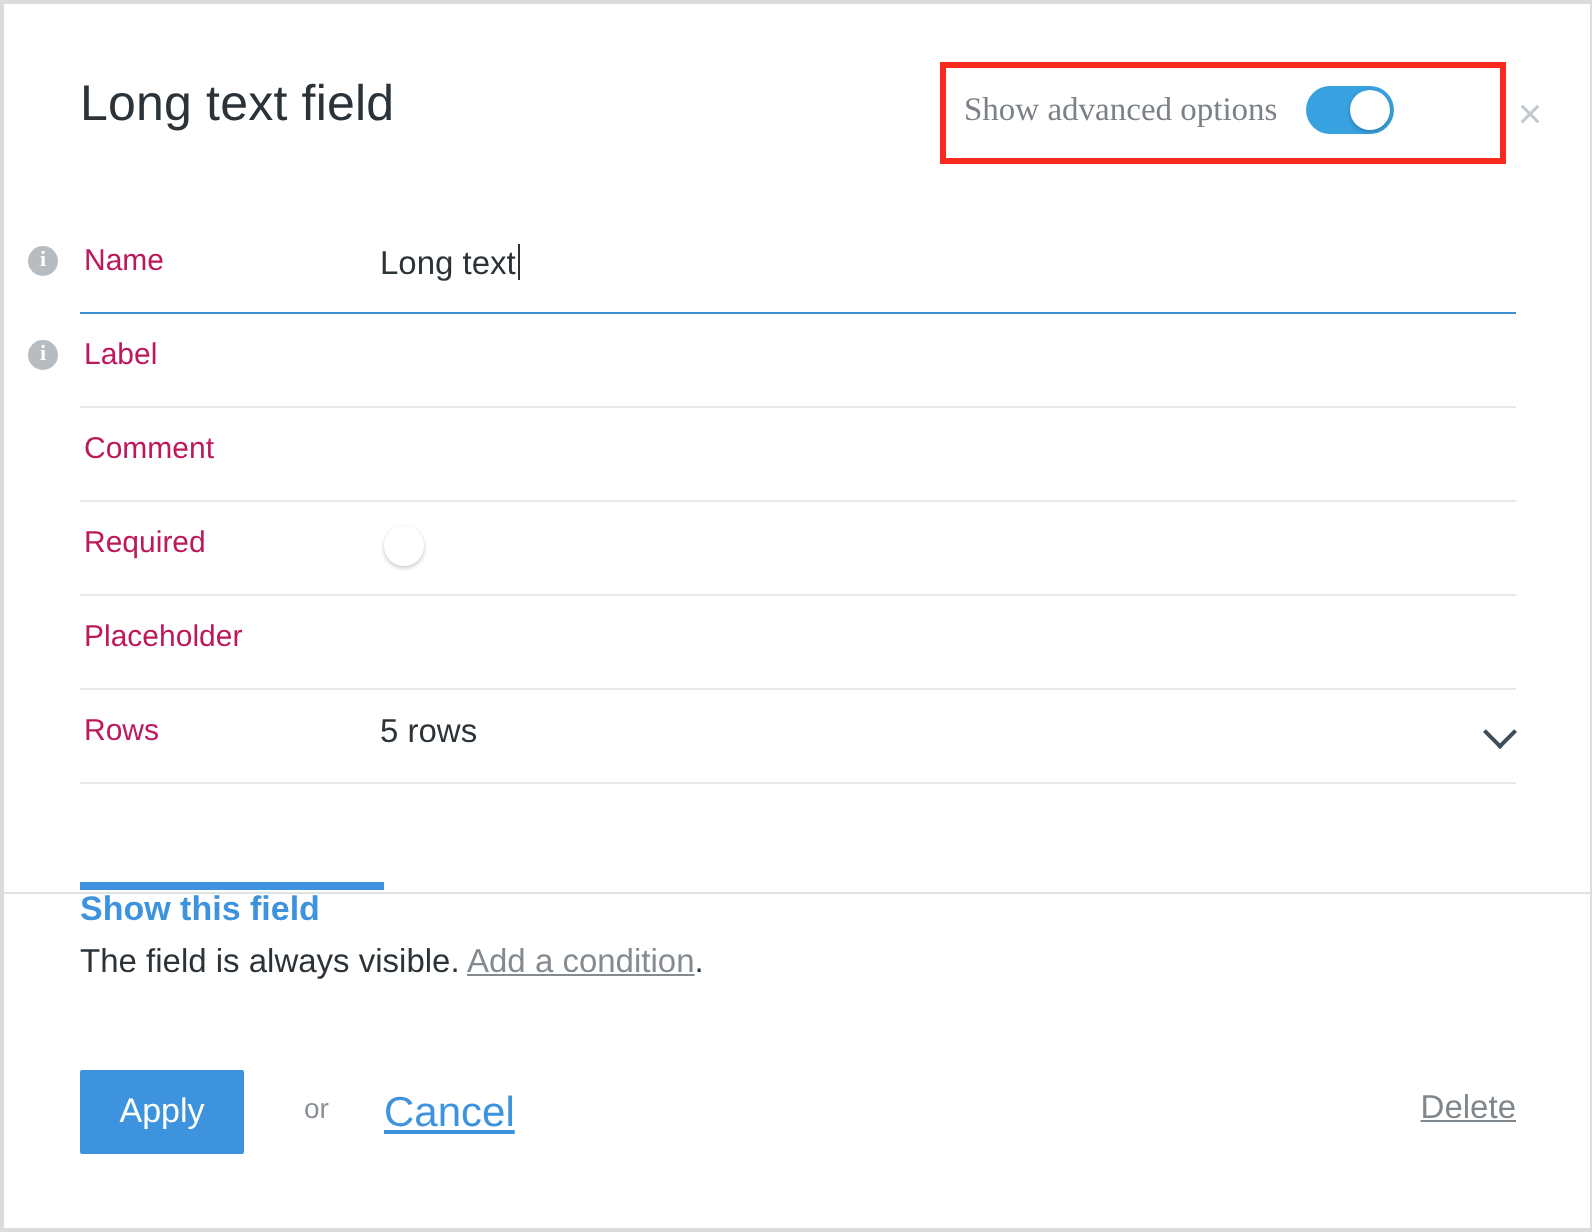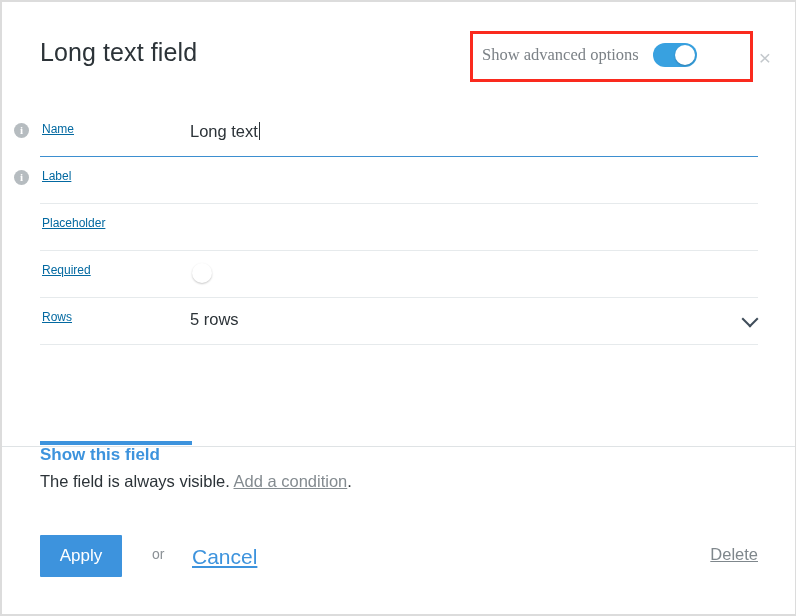--- a/index.html
+++ b/index.html
@@ -139,24 +139,23 @@
     font-size: 11px;
     font-weight: bold;
     line-height: 15px;
     text-align: center;
     font-family: "Liberation Serif", serif;
   }
   .row-label {
     position: absolute;
     left: 2px;
     top: 12px;
-    font-size: 12px;
-    color: #0369a1;
-    white-space: nowrap;
-    text-decoration: underline;
+    font-size: 15px;
+    color: #be185d;
+    white-space: nowrap;
   }
   .row-value {
     position: absolute;
     left: 150px;
     top: 12px;
     font-size: 16.5px;
     color: #2c3338;
     white-space: nowrap;
   }
   .row-value .caret {
@@ -310,36 +309,40 @@
       <span class="row-label">Name</span>
       <span class="row-value"><span>Long text</span><span class="caret"></span></span>
     </div>
 
     <div class="form-row">
       <span class="row-info-icon">i</span>
       <span class="row-label">Label</span>
       <span class="row-value"></span>
     </div>
 
-
-    <div class="form-row">
-      <span class="row-label">Placeholder</span>
+    <div class="form-row">
+      <span class="row-label">Comment</span>
       <span class="row-value"></span>
     </div>
 
     <div class="form-row">
       <span class="row-label">Required</span>
       <span class="row-control">
         <span class="switch off">
           <span class="knob"></span>
         </span>
       </span>
     </div>
 
     <div class="form-row">
+      <span class="row-label">Placeholder</span>
+      <span class="row-value"></span>
+    </div>
+
+    <div class="form-row">
       <span class="row-label">Rows</span>
       <span class="row-value">5 rows</span>
       <span class="chevron-down"></span>
     </div>
   </div>
 
   <div id="tab-strip">
     <div id="tab-show-this-field">Show this field</div>
     <div id="tab-active-underline"></div>
   </div>

